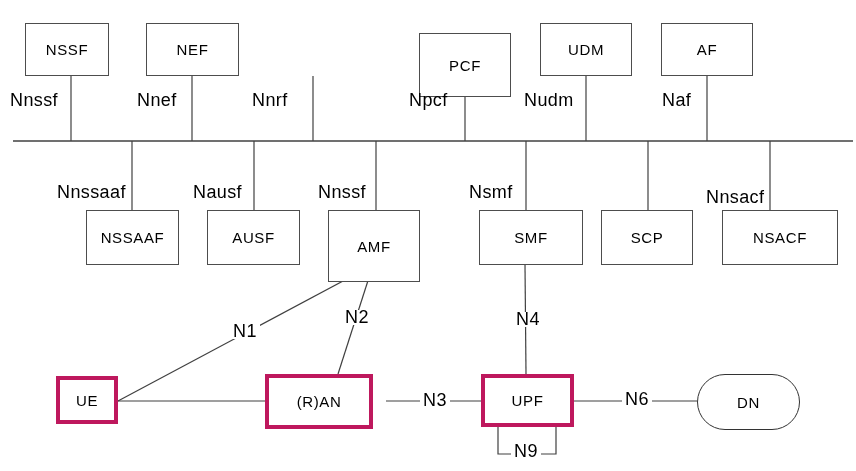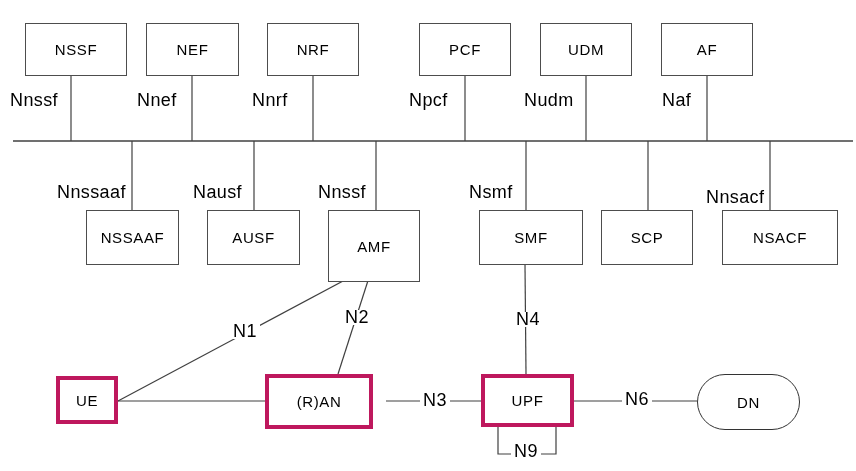--- a/index.html
+++ b/index.html
@@ -82,30 +82,27 @@
 
     <line x1="373" y1="265" x2="118" y2="401" stroke="#404040" stroke-width="1.2"></line>
     <line x1="373" y1="265" x2="338" y2="374" stroke="#404040" stroke-width="1.2"></line>
     <line x1="118" y1="401" x2="265" y2="401" stroke="#404040" stroke-width="1.2"></line>
     <line x1="386" y1="401" x2="481" y2="401" stroke="#404040" stroke-width="1.2"></line>
     <line x1="525" y1="265" x2="526" y2="374" stroke="#404040" stroke-width="1.2"></line>
     <line x1="574" y1="401" x2="697" y2="401" stroke="#404040" stroke-width="1.2"></line>
     <polyline points="498,427 498,454 556,454 556,427" fill="none" stroke="#404040" stroke-width="1.2"></polyline>
   </svg>
 
-  <div class="box thin" style="left:25px;  top:23px; width:102px; height:53px">
+  <div class="box thin" style="left:25px;  top:23px; width:84px; height:53px">
     <span>NSSF</span>
   </div>
   <div class="box thin" style="left:146px; top:23px; width:93px; height:53px">
     <span>NEF</span>
   </div>
-  <div class="box thin" style="left:267px; top:23px; width:92px; height:53px">
-    <span>NRF</span>
-  </div>
-  <div class="box thin" style="left:419px; top:23px; width:92px; height:53px">
+  <div class="box thin" style="left:419px; top:33px; width:92px; height:64px">
     <span>PCF</span>
   </div>
   <div class="box thin" style="left:540px; top:23px; width:92px; height:53px">
     <span>UDM</span>
   </div>
   <div class="box thin" style="left:661px; top:23px; width:92px; height:53px">
     <span>AF</span>
   </div>
 
   <span class="lbl" style="left:10px;  top:93px">Nnssf</span>

